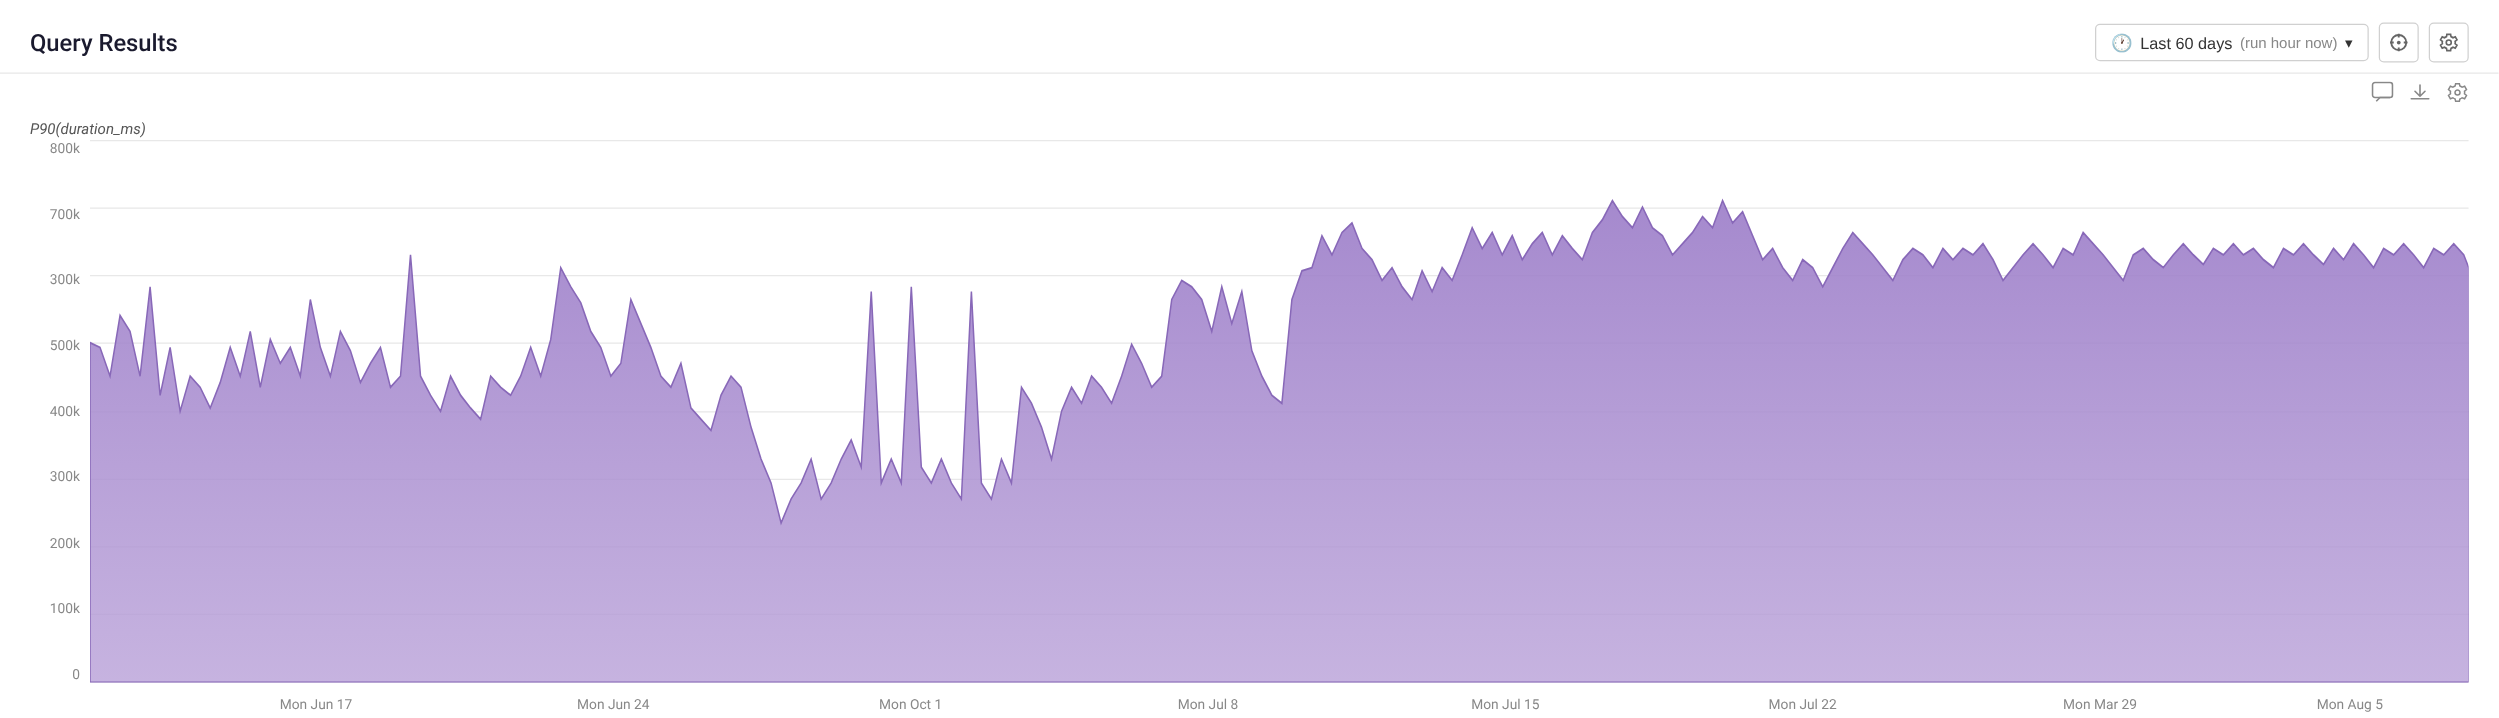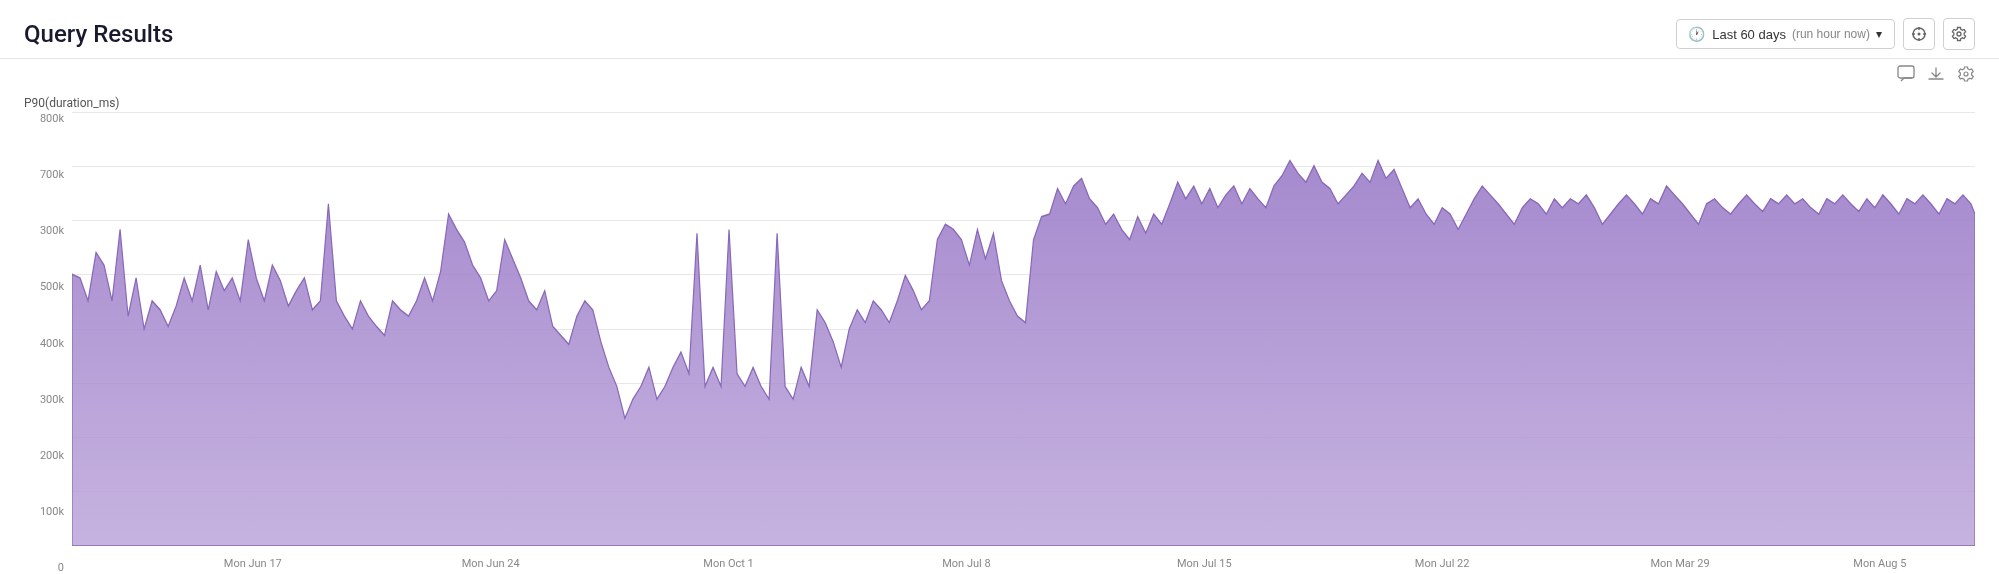--- a/index.html
+++ b/index.html
@@ -18,21 +18,21 @@
       padding: 0;
     }
     .header {
       display: flex;
       align-items: center;
       justify-content: space-between;
       padding: 18px 24px 8px 24px;
       border-bottom: 1px solid #e8e8e8;
     }
     .title {
-      font-size: 24px;
+      font-size: 19px;
       font-weight: 500;
       color: #1a1a2e;
     }
     .header-controls {
       display: flex;
       align-items: center;
       gap: 8px;
     }
     .time-range-btn {
       display: flex;
@@ -71,33 +71,35 @@
       flex: 1;
       display: flex;
       flex-direction: column;
       padding: 0 24px 0 24px;
       position: relative;
     }
     .y-label {
       font-size: 12px;
       color: #555;
       padding: 6px 0 2px 0;
+      font-style: italic;
     }
     .chart-area {
       flex: 1;
       position: relative;
       display: flex;
     }
     .y-axis {
       width: 48px;
       display: flex;
       flex-direction: column;
       justify-content: space-between;
       align-items: flex-end;
       padding-right: 8px;
+      padding-bottom: 28px;
       font-size: 11px;
       color: #888;
     }
     .chart-inner {
       flex: 1;
       position: relative;
       overflow: hidden;
     }
     .grid-lines {
       position: absolute;

